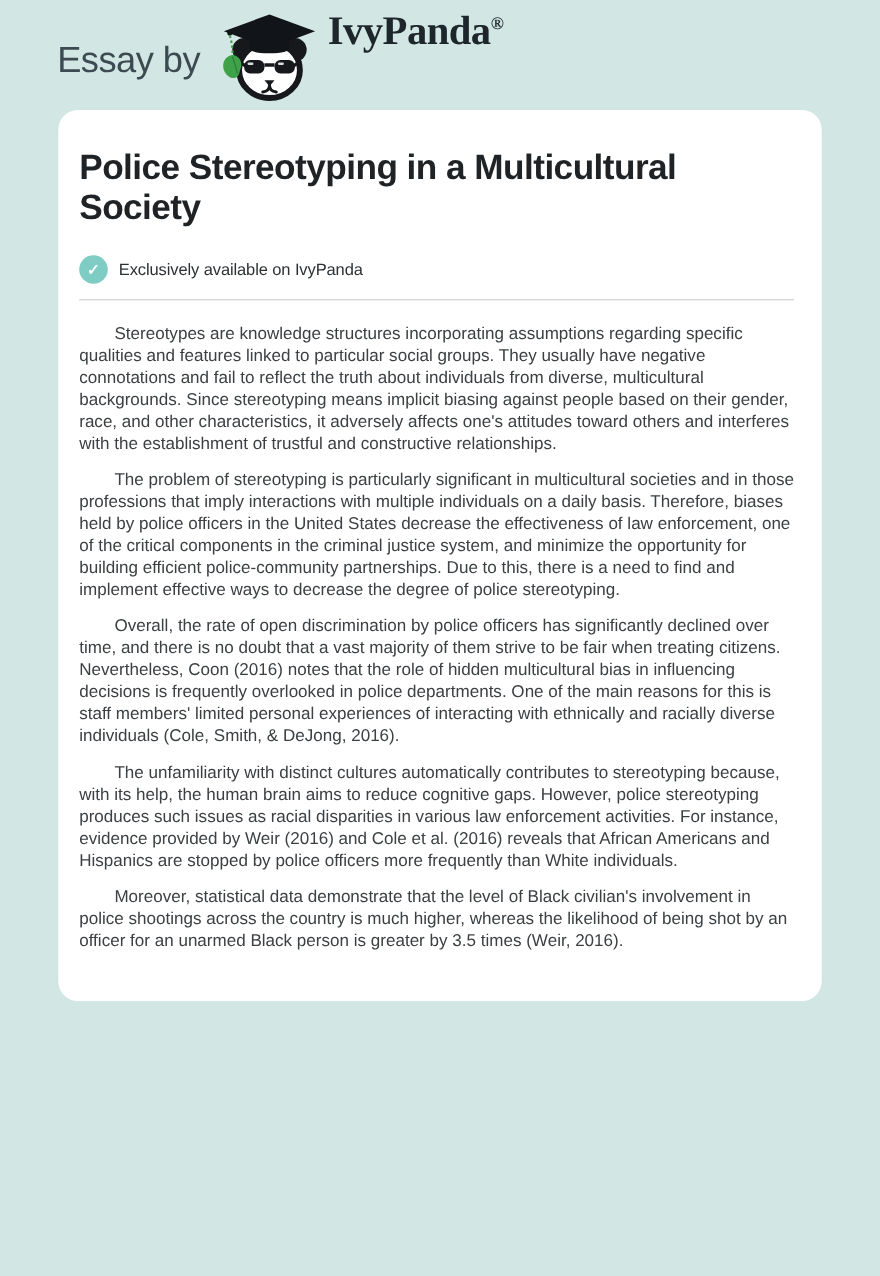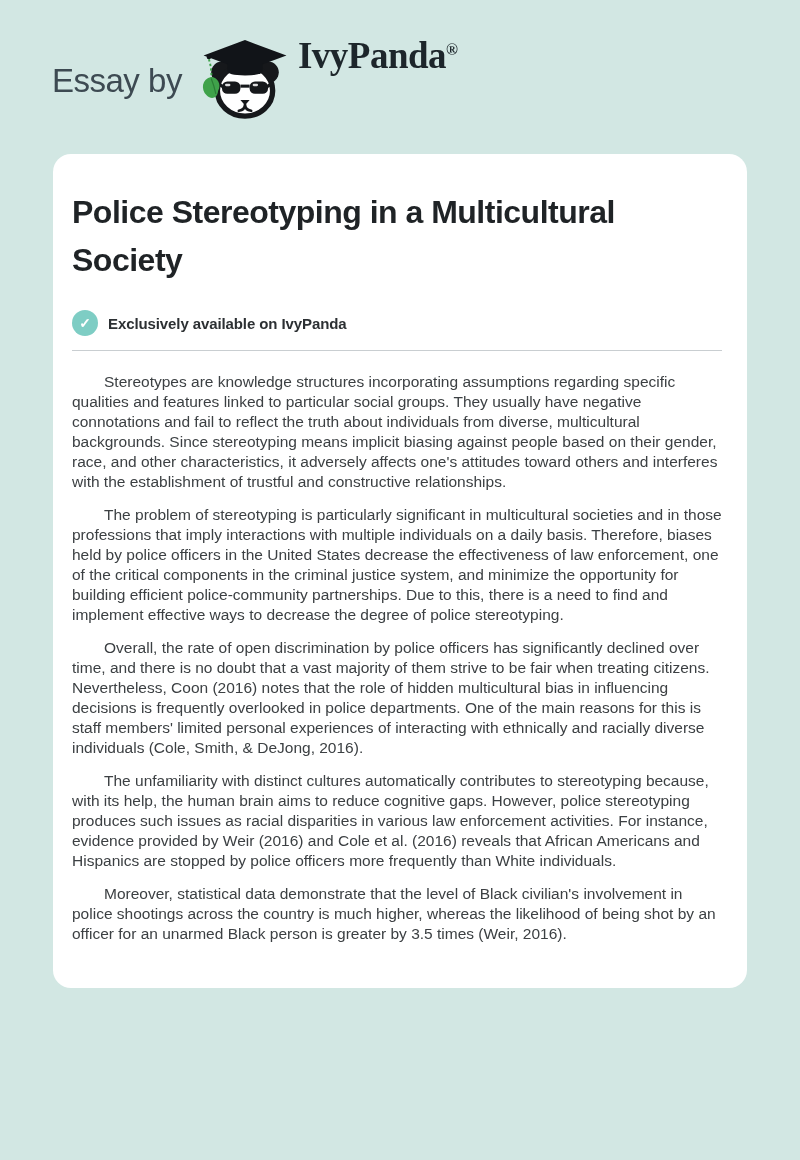--- a/index.html
+++ b/index.html
@@ -11,21 +11,21 @@
     background: #d2e7e3;
     font-family: "Liberation Sans", sans-serif;
   }
   .page { width: 800px; min-height: 1160px; }
 
   
   .site-header {
     display: flex;
     align-items: center;
     padding: 16px 0 10px 52px;
-    height: 154px;
+    height: 100px;
   }
   .essay-by {
     font-size: 33px;
     color: #3d4a52;
     letter-spacing: -0.5px;
     margin-right: 16px;
     line-height: 1;
   }
   .logo-lockup {
     display: flex;
@@ -52,21 +52,21 @@
   .card {
     width: 694px;
     margin: 0 0 48px 53px;
     background: #ffffff;
     border-radius: 18px;
     padding: 34px 25px 32px 19px;
   }
   .article-title {
     margin: 0 0 26px 0;
     font-size: 32px;
-    line-height: 48px;
+    line-height: 36px;
     font-weight: 700;
     color: #1f2326;
     letter-spacing: -0.5px;
   }
   .availability-row {
     display: flex;
     align-items: center;
     margin: 0 0 14px 0;
   }
   .check-badge {
@@ -78,21 +78,21 @@
     font-size: 14px;
     font-weight: 700;
     display: flex;
     align-items: center;
     justify-content: center;
     margin-right: 10px;
     flex: 0 0 auto;
   }
   .availability-text {
     font-size: 15px;
-    font-weight: 700;
+    font-weight: 400;
     color: #2c3033;
     letter-spacing: -0.1px;
   }
   .divider {
     border: none;
     border-top: 1px solid #c9ced1;
     margin: 0;
   }
   .essay-body { margin-top: 21px; }
   .essay-body p {

